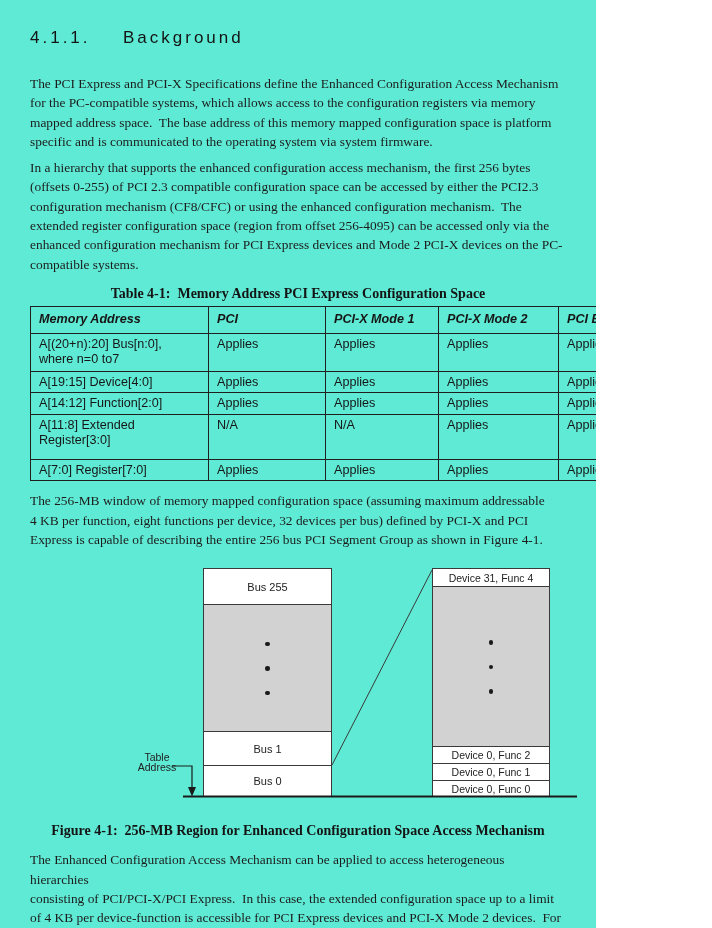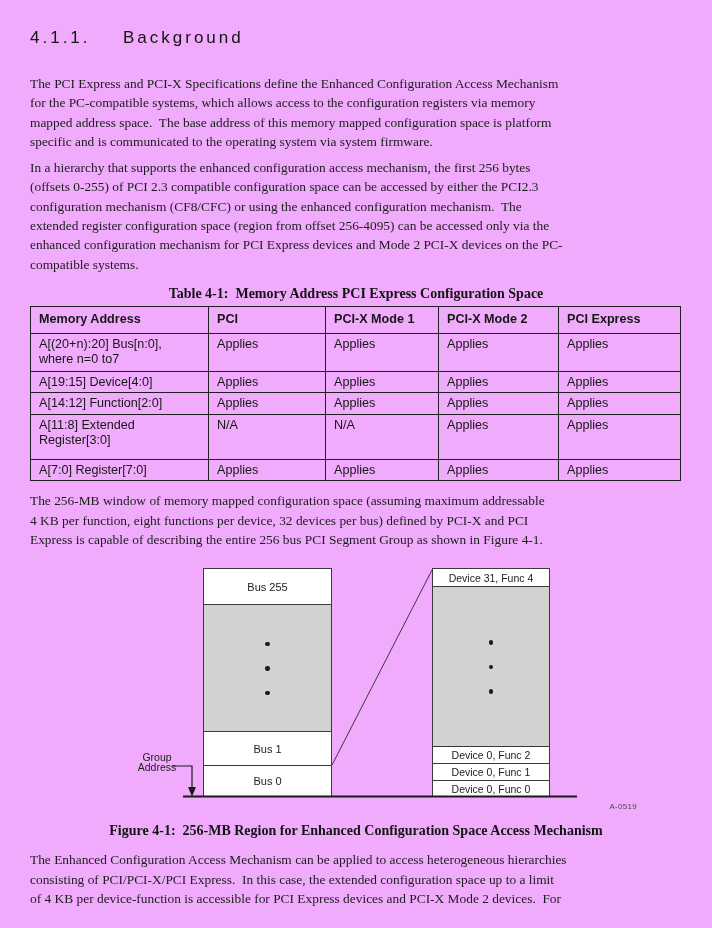--- a/index.html
+++ b/index.html
@@ -1,22 +1,22 @@
 <!DOCTYPE html>
 <html><head>
 <meta charset="utf-8">
 <style>
   html,body { margin:0; padding:0; background:#ffffff; }
   .page {
     position:relative;
-    width:712px; height:928px;
+    width:596px; height:928px;
     box-sizing:border-box;
     padding:0 30px;
     overflow:hidden;
-    background:#f0abfc;
+    background:#5eead4;
     font-family:"Liberation Serif", serif;
     color:#1c1c1c;
   }
   
   .heading {
     margin:28px 0 0 0;
     font-family:"Liberation Sans", sans-serif;
     font-size:17px; font-weight:normal;
     letter-spacing:3px; line-height:20px;
     color:#141414;
@@ -44,21 +44,21 @@
     font-size:12.6px; color:#161616;
   }
   table.cfg th, table.cfg td {
     border:1px solid #1f1f1f;
     text-align:left; vertical-align:top;
     padding:3px 8px 2px 8px;
     white-space:pre-wrap; line-height:15.5px;
     overflow:hidden;
   }
   table.cfg th { font-weight:bold; padding-top:5px; }
-  tr.h-hdr { height:27px; } tr.h-r0 { height:38px; } tr.h-r1 { height:21px; }
+  tr.h-hdr { height:27px;font-style:italic; } tr.h-r0 { height:38px; } tr.h-r1 { height:21px; }
   tr.h-r2 { height:21px; } tr.h-r3 { height:45px; } tr.h-r4 { height:21px;padding-left:12px; }
   
   .figure {
     position:relative; height:250px; margin-top:15px;
     font-family:"Liberation Sans", sans-serif; color:#222;
   }
   .stack { position:absolute; box-sizing:border-box; border:1px solid #3a3a3a; background:#fff; display:flex; flex-direction:column; }
   .bus-box { left:173px; top:4px; width:129px; height:229px; }
   .dev-box { left:402px; top:4px; width:118px; height:229px; }
   .cell {
@@ -193,21 +193,21 @@
           <span class="dot"></span>
           <span class="dot"></span>
           <span class="dot"></span>
         </div>
       </div>
       <div class="cell c-devrow sep">Device 0, Func 2</div>
       <div class="cell c-devrow sep">Device 0, Func 1</div>
       <div class="cell c-devrow last">Device 0, Func 0</div>
     </div>
 
-    <div class="base-label">Group
+    <div class="base-label">Table
 Address</div>
     <div class="art-ref">A-0519</div>
 
     <svg class="fig-lines" width="652" height="250" viewBox="0 0 652 250">
       <line x1="302" y1="201" x2="402" y2="6" stroke="#3a3a3a" stroke-width="1"></line>
       <line x1="153" y1="232.5" x2="547" y2="232.5" stroke="#1a1a1a" stroke-width="1.8"></line>
       <polyline points="142,202 162,202 162,223" fill="none" stroke="#1a1a1a" stroke-width="1.2"></polyline>
       <polygon points="158,223 166,223 162,232.5" fill="#1a1a1a"></polygon>
     </svg>
   </div>

